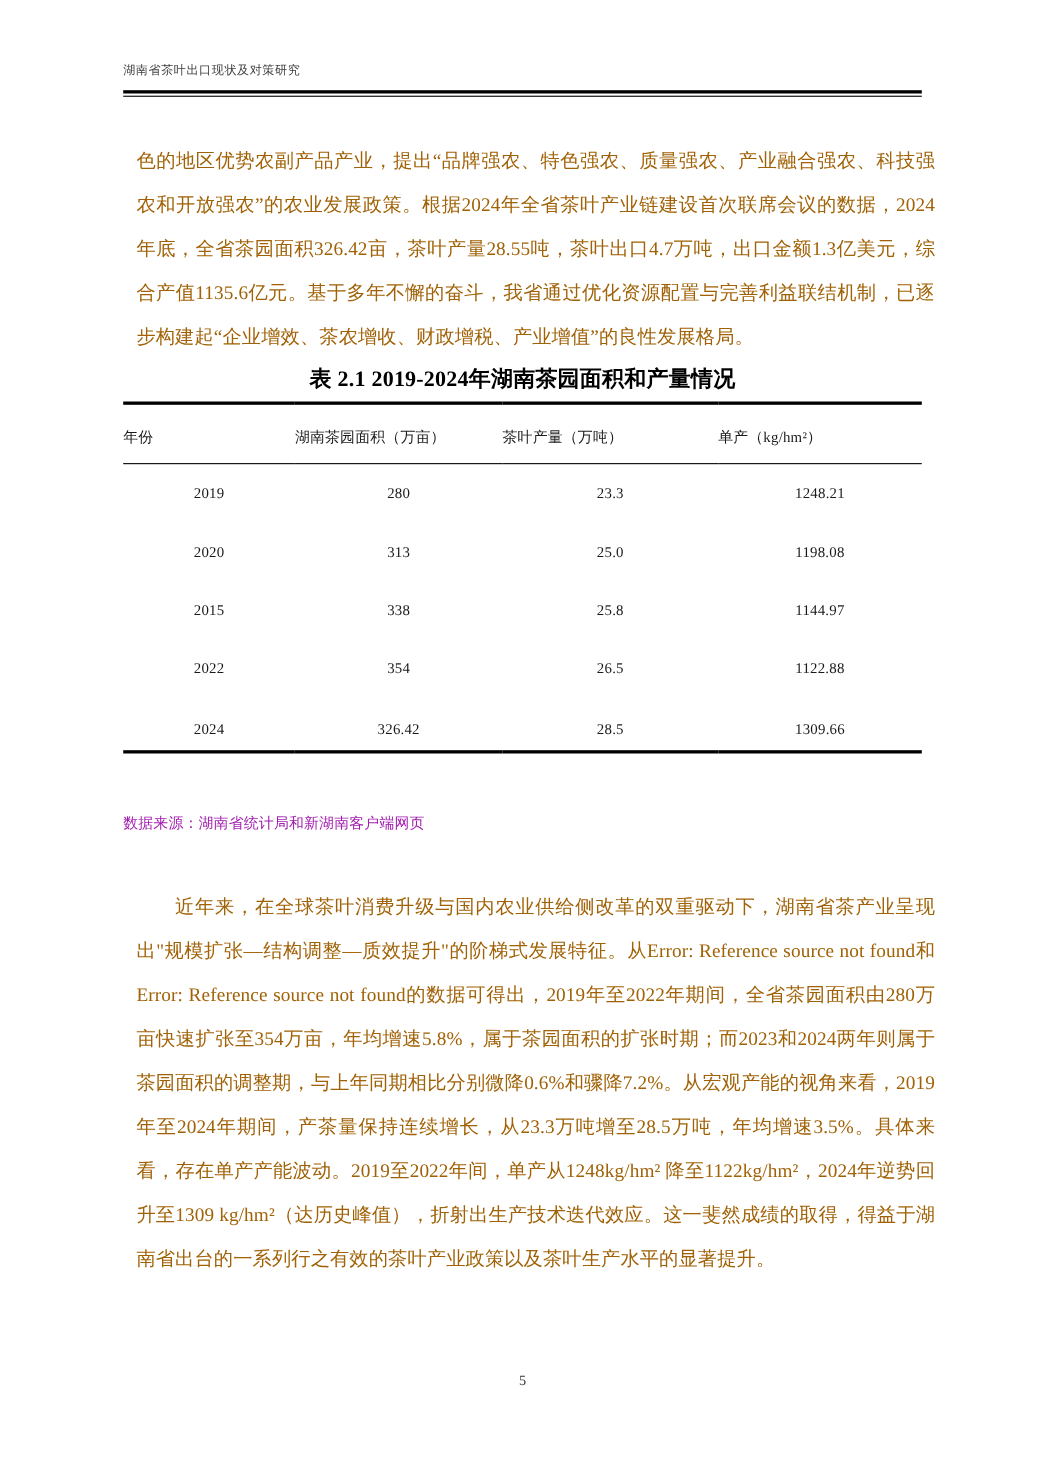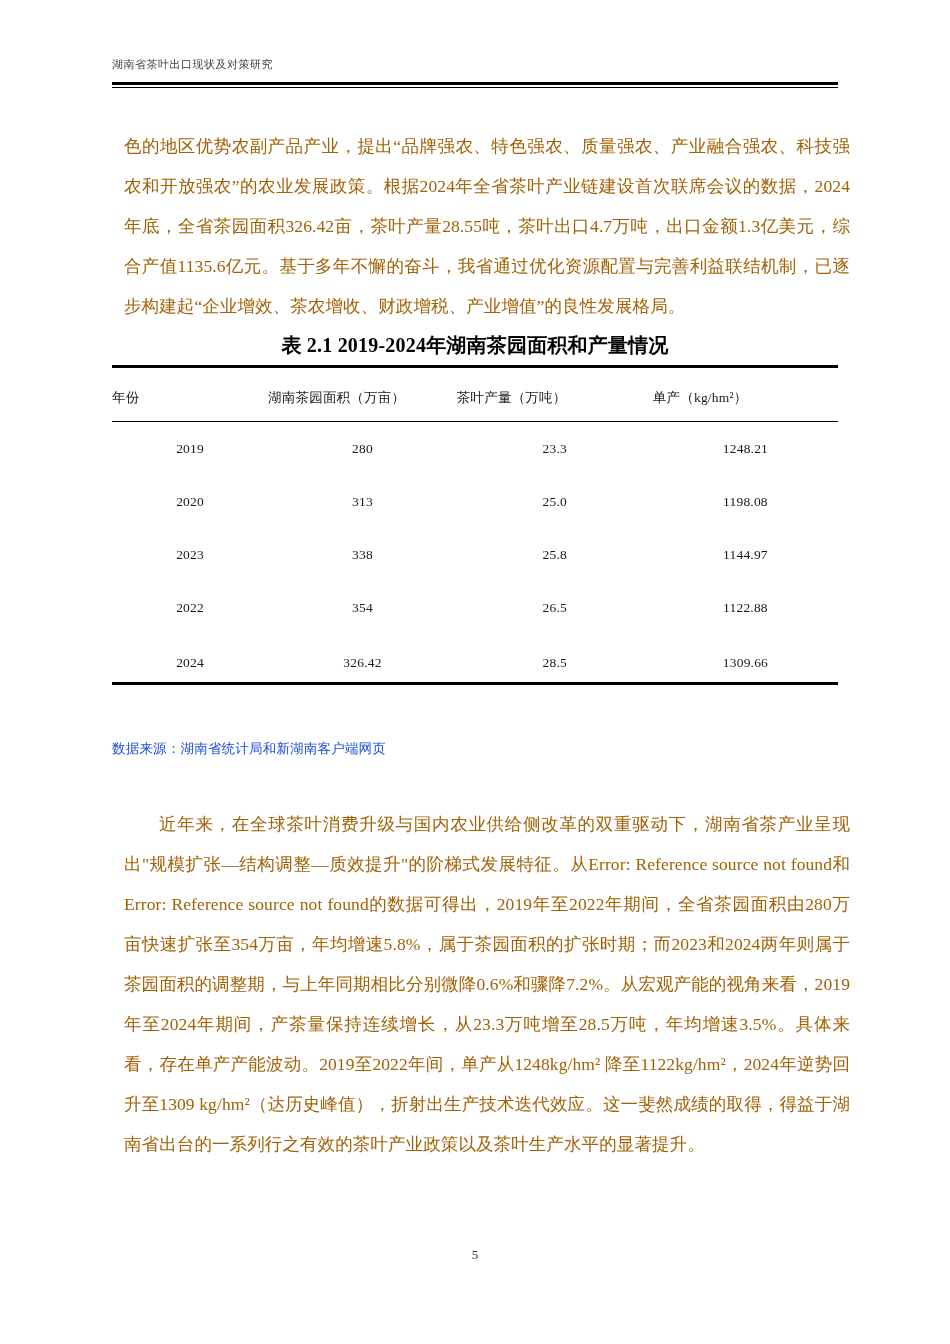--- a/index.html
+++ b/index.html
@@ -111,21 +111,21 @@
   .col-output { width: 27.0%; }
   .col-yield  { width: 25.5%; }
 
   .source-note {
     position: absolute;
     left: 112px;
     top: 738px;
     width: 726px;
     font-size: 13.5px;
     line-height: 22px;
-    color: #1d4ed8;
+    color: #a21caf;
     letter-spacing: 0.2px;
   }
 
   
   .page-number {
     position: absolute;
     left: 0;
     top: 1246px;
     width: 950px;
     text-align: center;
@@ -171,21 +171,21 @@
           <td>23.3</td>
           <td>1248.21</td>
         </tr>
         <tr>
           <td>2020</td>
           <td>313</td>
           <td>25.0</td>
           <td>1198.08</td>
         </tr>
         <tr>
-          <td>2023</td>
+          <td>2015</td>
           <td>338</td>
           <td>25.8</td>
           <td>1144.97</td>
         </tr>
         <tr>
           <td>2022</td>
           <td>354</td>
           <td>26.5</td>
           <td>1122.88</td>
         </tr>

